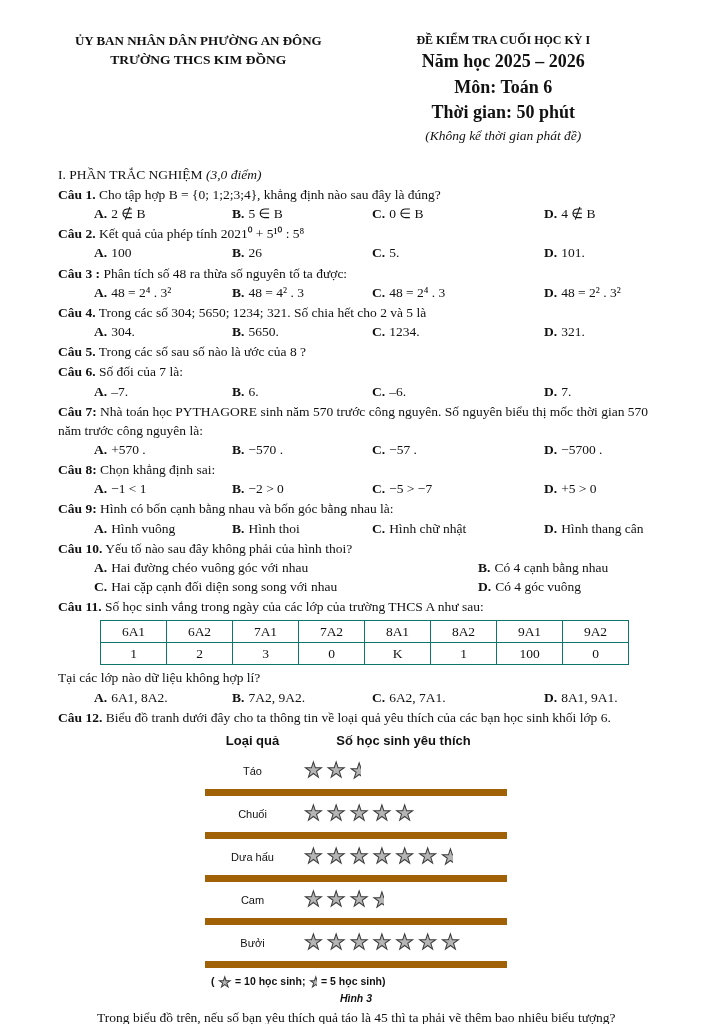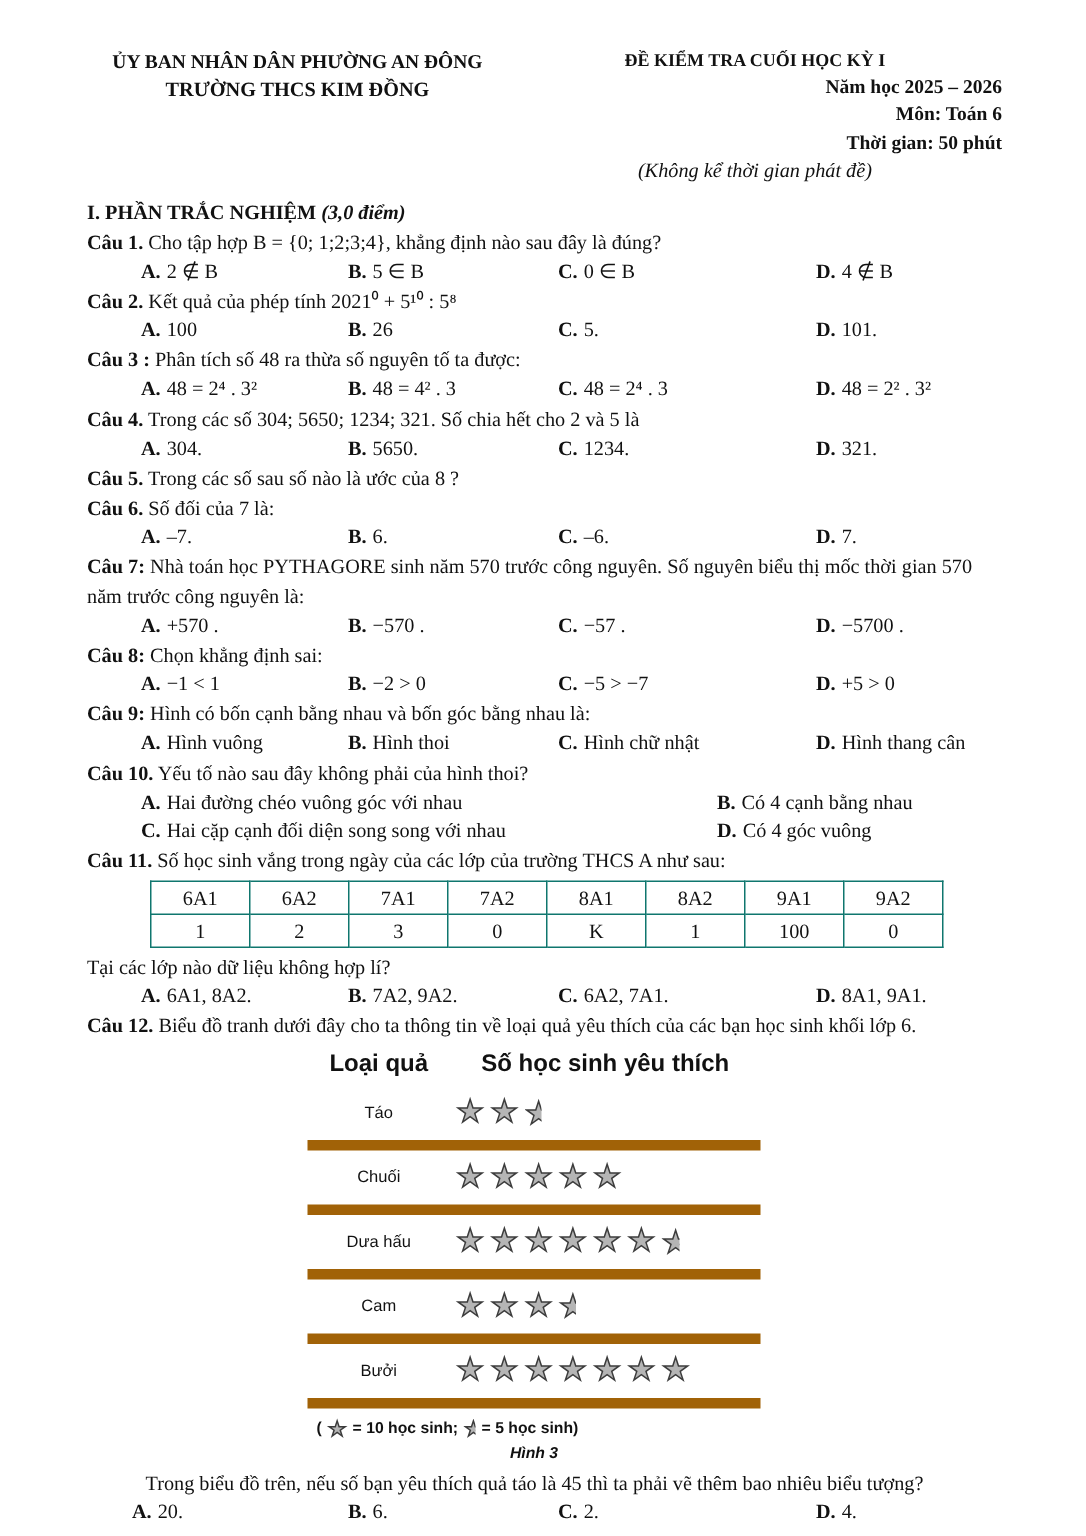--- a/index.html
+++ b/index.html
@@ -6,24 +6,24 @@
   body{width:724px;height:1024px;background:#fff;font-family:"Liberation Serif",serif;color:#111;overflow:hidden;}
   .page{padding:32px 56px 0 58px;font-size:13.5px;line-height:1.42;}
 
   
   .hdr{display:flex;}
   .hdr-left{width:46%;text-align:center;font-weight:bold;}
   .hdr-left .hl1{font-size:13px;}
   .hdr-left .hl2{font-size:13.5px;}
   .hdr-right{width:54%;text-align:center;font-weight:bold;}
   .hdr-right .hr1{font-size:12px;}
-  .hdr-right .hr2{font-size:13px;text-align:right;}
+  .hdr-right .hr2{font-size:18px;}
   .hdr-right .hr3{font-size:13.5px;font-style:italic;font-weight:normal;}
 
-  .sect{margin-top:8px;font-weight:bold;}
+  .sect{margin-top:20px;font-weight:normal;}
   .sect .sp{font-style:italic;}
 
   
   .q{margin-top:1px;}
   .qlabel{font-weight:bold;}
   .stem{margin:0;}
   .opts{display:grid;grid-template-columns:138px 140px 172px 1fr;padding-left:36px;}
   .opts-2col{display:grid;grid-template-columns:384px 1fr;padding-left:36px;}
   .opts-x{display:grid;grid-template-columns:144px 140px 172px 1fr;padding-left:30px;}
   .opt{white-space:nowrap;}
@@ -32,21 +32,21 @@
   
   .vtable{border-collapse:collapse;margin:4px 0 3px 42px;}
   .vtable td{border:1px solid #0f766e;width:65px;height:21px;text-align:center;padding:0;font-size:13.5px;}
 
   
   .subq{margin:0;}
   .subq.indent{padding-left:39px;}
 
   
   .picto{margin:5px 0 2px 147px;width:302px;}
-  .picto-head{display:flex;font-weight:bold;font-size:16px;font-family:"Liberation Sans",sans-serif;padding-bottom:3px;}
+  .picto-head{display:flex;font-weight:bold;font-size:13px;font-family:"Liberation Sans",sans-serif;padding-bottom:3px;}
   .picto-head .ph1{width:95px;text-align:center;}
   .picto-head .ph2{flex:1;text-align:center;}
   .picto-row{display:flex;align-items:center;border-bottom:7px solid #a16207;min-height:36px;}
   .picto-row .pl{width:95px;text-align:center;font-size:11px;font-family:"Liberation Sans",sans-serif;}
   .picto-row .ps{flex:1;padding-left:4px;}
   .star{font-family:"DejaVu Sans",sans-serif;font-size:21px;line-height:1;color:#b5b5b5;-webkit-text-stroke:1px #3c3c3c;letter-spacing:4px;}
   .star-half{display:inline-block;width:.55em;overflow:hidden;white-space:nowrap;vertical-align:bottom;}
   .star.lg{font-size:14px;letter-spacing:0;}
   .picto-legend{display:flex;align-items:center;gap:4px;margin-top:6px;padding-left:6px;font-size:10.5px;font-weight:bold;font-family:"Liberation Sans",sans-serif;}
   .picto-cap{text-align:center;font-weight:bold;font-style:italic;font-size:10.5px;font-family:"Liberation Sans",sans-serif;margin-top:2px;}

